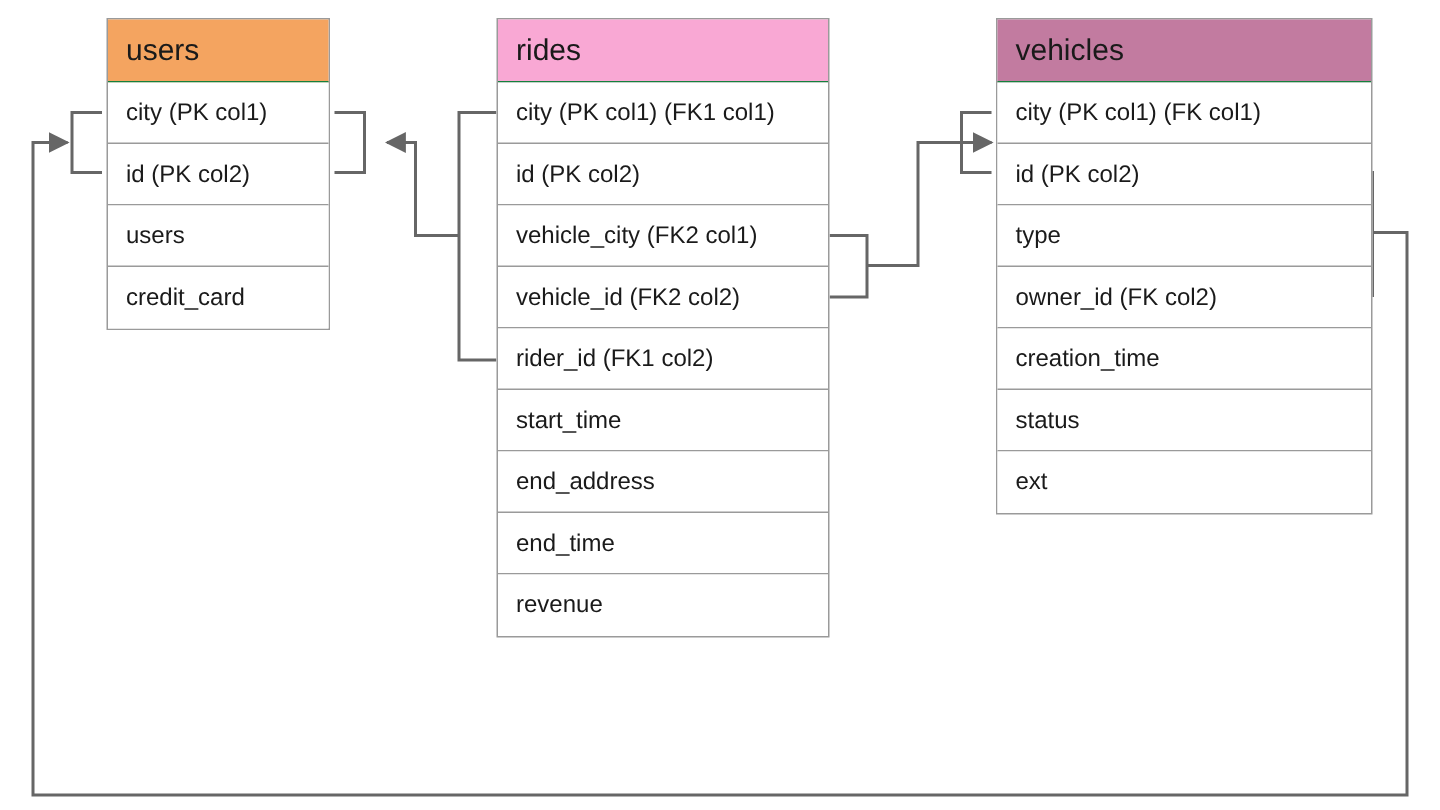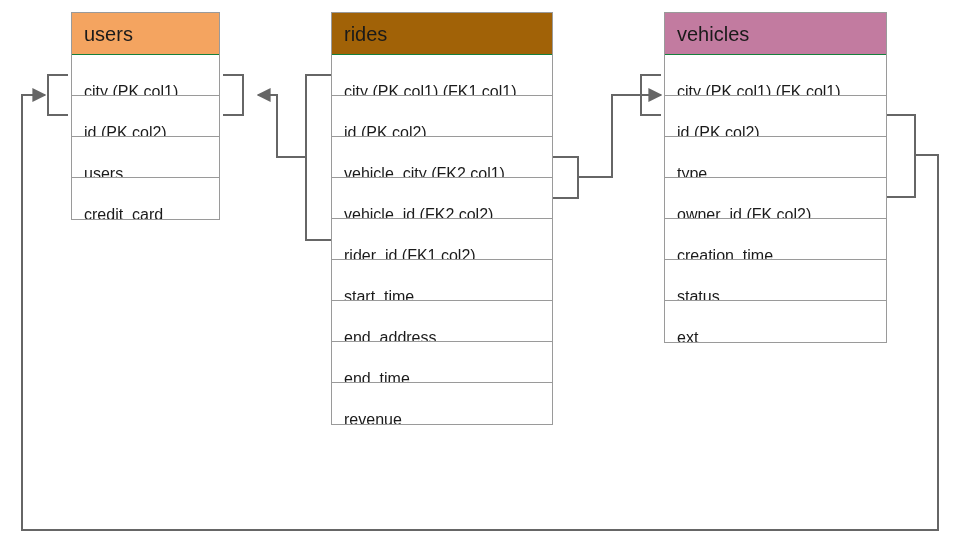--- a/index.html
+++ b/index.html
@@ -40,34 +40,34 @@
     font-size: 20px;
     color: #1a1a1a;
     border-bottom: 1px solid #15803d;
     white-space: nowrap;
     overflow: hidden;
   }
   .table-row {
     box-sizing: border-box;
     height: 41px;
     line-height: 41px;
-    padding: 16px 12px;
+    padding: 0 12px;
     font-size: 16px;
     color: #1a1a1a;
     border-bottom: 1px solid #9a9a9a;
     white-space: nowrap;
     overflow: hidden;
     background: #ffffff;
   }
   .table-row.last {
     border-bottom: none;
   }
   #users-table  { left: 71px;  top: 12px; width: 149px; }
   #rides-table  { left: 331px; top: 12px; width: 222px; }
-  #vehicles-table { left: 664px; top: 12px; width: 223px; }
+  #vehicles-table { left: 664px; top: 12px; width: 251px; }
 </style>
 </head>
 <body>
 
 <div id="canvas" style="background: rgb(255, 255, 255);">
 
   <svg id="wires" viewBox="0 0 960 540" width="960" height="540">
     <defs>
       <marker id="arrow-right" viewBox="0 0 10 10" refX="9" refY="5" markerWidth="7" markerHeight="7" orient="auto-start-reverse">
         <path d="M 0 0 L 10 5 L 0 10 z" fill="#666666"></path>
@@ -95,21 +95,21 @@
 
   <div class="table-box" id="users-table">
     <div class="table-header" style="background-color: rgb(244, 164, 96);">users</div>
     <div class="table-row">city (PK col1)</div>
     <div class="table-row">id (PK col2)</div>
     <div class="table-row">users</div>
     <div class="table-row last">credit_card</div>
   </div>
 
   <div class="table-box" id="rides-table">
-    <div class="table-header" style="background-color: #a16207;">rides</div>
+    <div class="table-header" style="background-color: #f9a8d4;">rides</div>
     <div class="table-row">city (PK col1) (FK1 col1)</div>
     <div class="table-row">id (PK col2)</div>
     <div class="table-row">vehicle_city (FK2 col1)</div>
     <div class="table-row">vehicle_id (FK2 col2)</div>
     <div class="table-row">rider_id (FK1 col2)</div>
     <div class="table-row">start_time</div>
     <div class="table-row">end_address</div>
     <div class="table-row">end_time</div>
     <div class="table-row last">revenue</div>
   </div>

